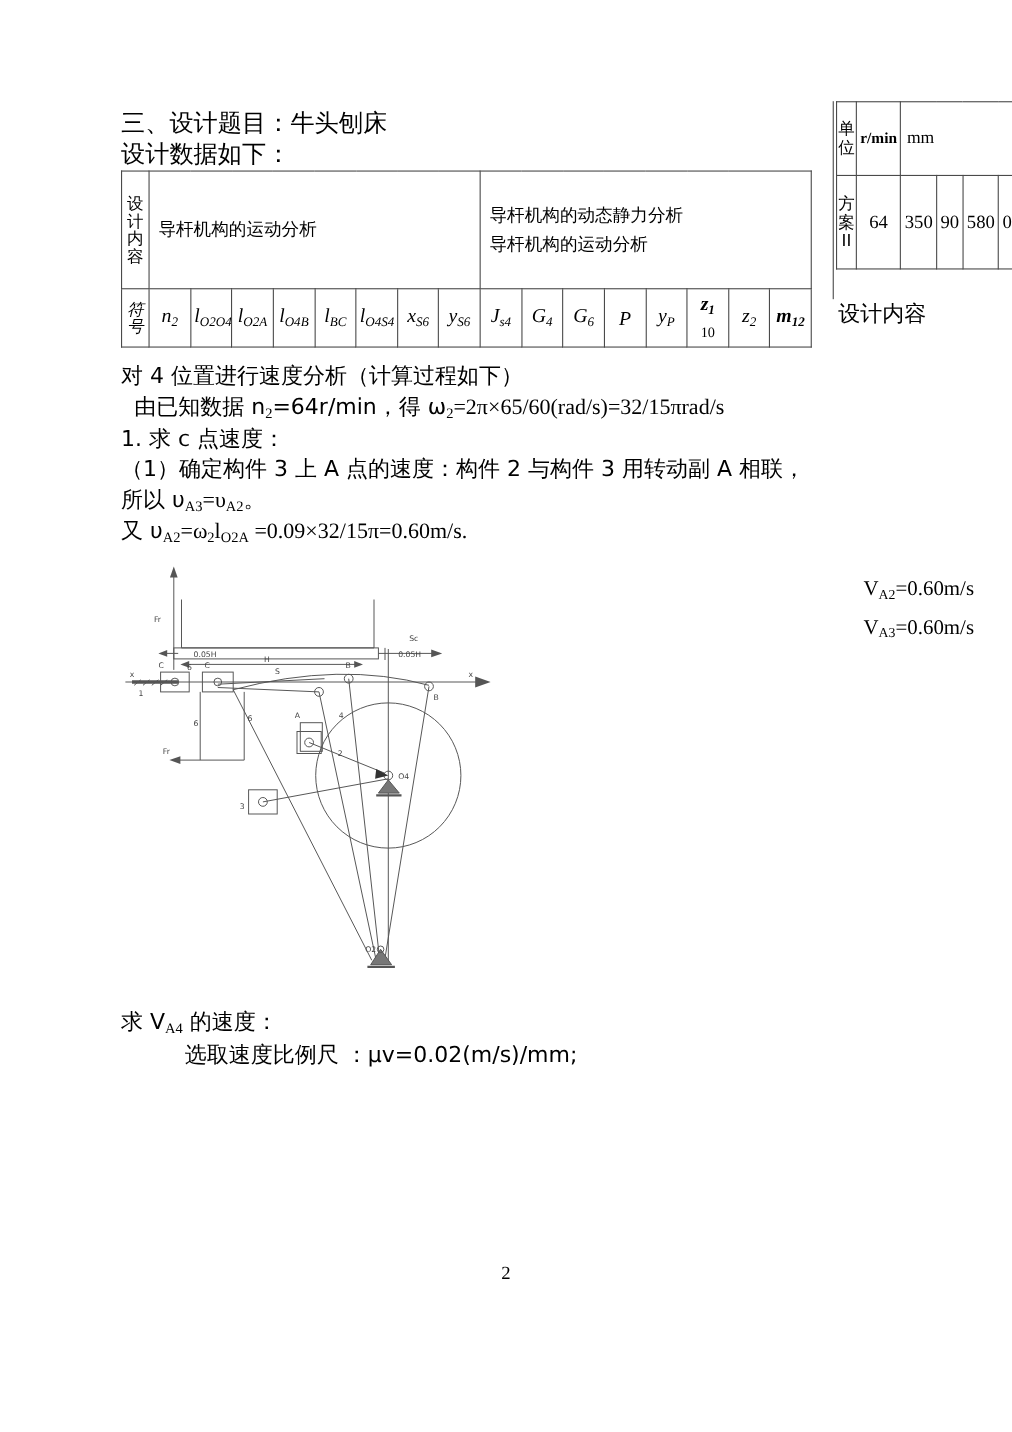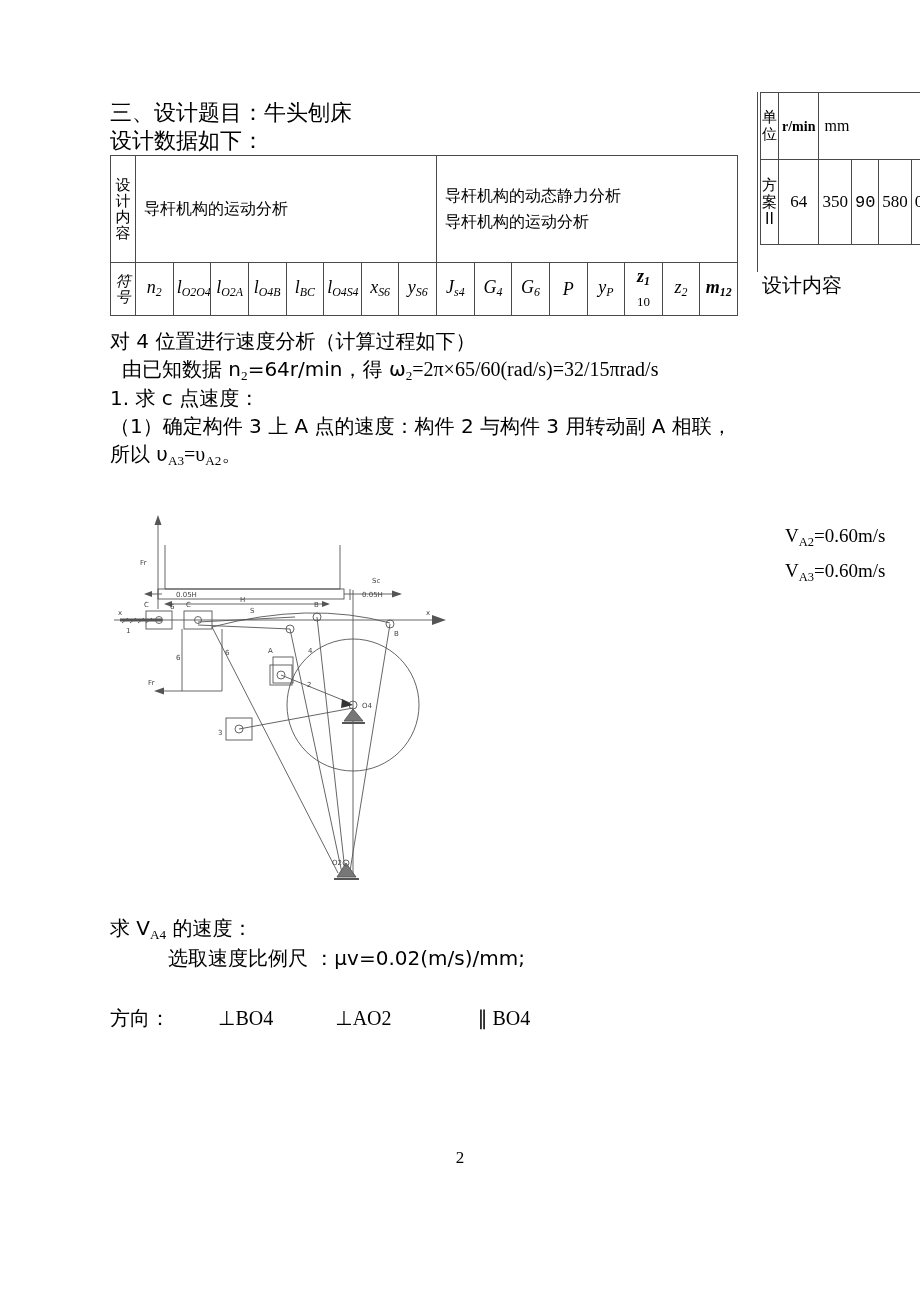--- a/index.html
+++ b/index.html
@@ -165,21 +165,21 @@
     <tbody>
         <tr>
       <td class="vlabel" style="height:62px;">单位</td>
       <td class="bold" style="width:32px;">r/min</td>
       <td class="mm" colspan="4">mm</td>
     </tr>
     <tr>
       <td class="vlabel" style="height:80px;">方案 II</td>
       <td style="width:32px;">64</td>
       <td style="width:38px;">350</td>
-      <td style="width:28px;font-family:Liberation Mono, monospace;">90</td>
+      <td style="width:28px;">90</td>
       <td style="width:38px;">580</td>
       <td style="width:30px;text-align:left;">0</td>
     </tr>
   </tbody>
     </table>
   <div class="rt-title">设计内容</div>
 
   <div class="ln cn" style="left:110px;top:328px;">对 4 位置进行速度分析（计算过程如下）</div>
 
   <div class="ln" style="left:122px;top:356px;">
@@ -187,20 +187,23 @@
   </div>
 
   <div class="ln cn" style="left:110px;top:385px;">1. 求 c 点速度：</div>
 
   <div class="ln cn" style="left:110px;top:413px;">（1）确定构件 3 上 A 点的速度：构件 2 与构件 3 用转动副 A 相联，</div>
 
   <div class="ln" style="left:110px;top:441px;text-align:right;">
     <span class="cn">所以 υ</span><sub>A3</sub><span>=υ</span><sub>A2</sub><span class="cn">。</span>
   </div>
 
+  <div class="ln" style="left:110px;top:469px;">
+    <span class="cn">又 υ</span><sub>A2</sub><span>=ω</span><sub>2</sub><span>l</span><sub>O2A</sub><span> =0.09×32/15π=0.60m/s.</span>
+  </div>
 
   <div class="anno" style="left:785px;top:525px;">
     <span>V</span><sub>A2</sub><span>=0.60m/s</span>
   </div>
   <div class="anno" style="left:785px;top:560px;">
     <span>V</span><sub>A3</sub><span>=0.60m/s</span>
   </div>
 
   <div class="diagram">
     <svg width="400" height="390" viewBox="0 0 400 390">
@@ -310,25 +313,16 @@
     </svg>
   </div>
 
   <div class="ln" style="left:110px;top:915px;">
     <span class="cn">求 V</span><sub>A4</sub><span class="cn"> 的速度：</span>
   </div>
 
   <div class="ln cn" style="left:168px;top:945px;">选取速度比例尺   ：μv=0.02(m/s)/mm;</div>
 
 
-  <div class="ln" style="left:110px;top:1005px;">
-    <span class="cn">方向：</span>
-    <span style="display:inline-block;width:38px;"></span>
-    <span>⊥BO4</span>
-    <span style="display:inline-block;width:52px;"></span>
-    <span>⊥AO2</span>
-    <span style="display:inline-block;width:76px;"></span>
-    <span>∥ BO4</span>
-  </div>
 
   <div class="pagenum">2</div>
 
 </div>
 
 </body></html>

